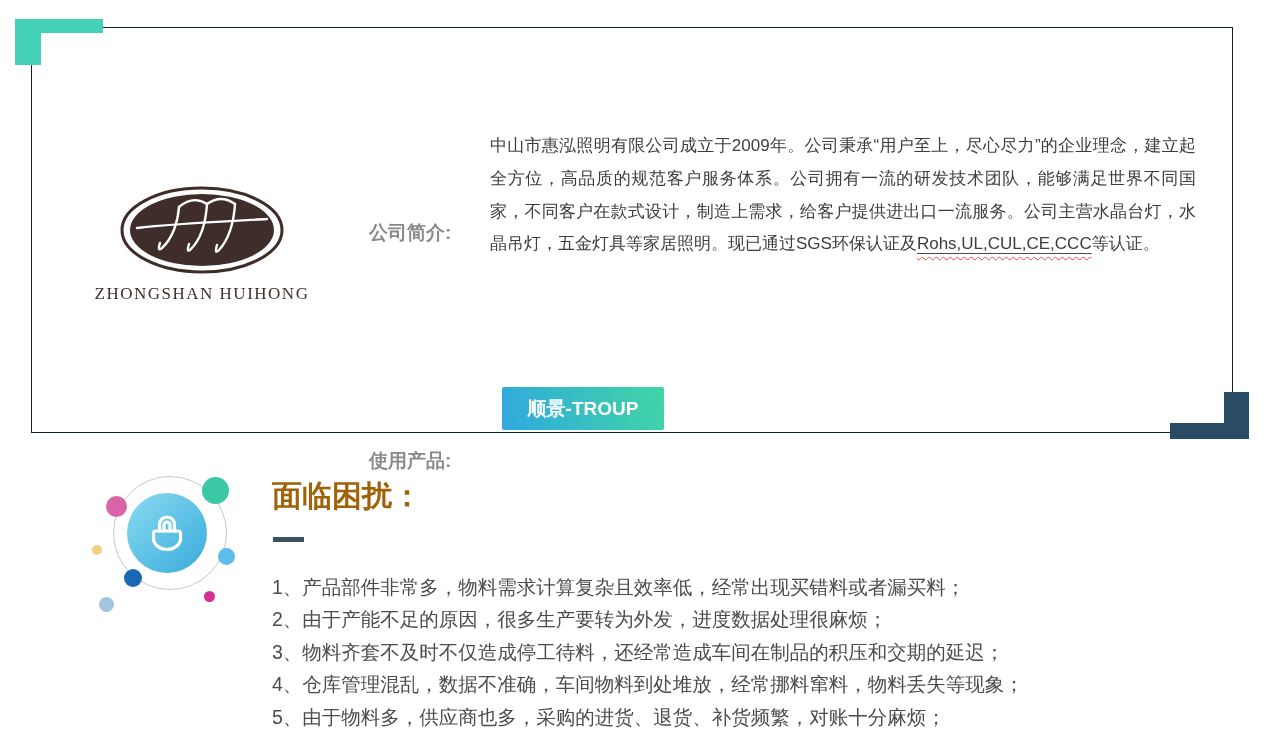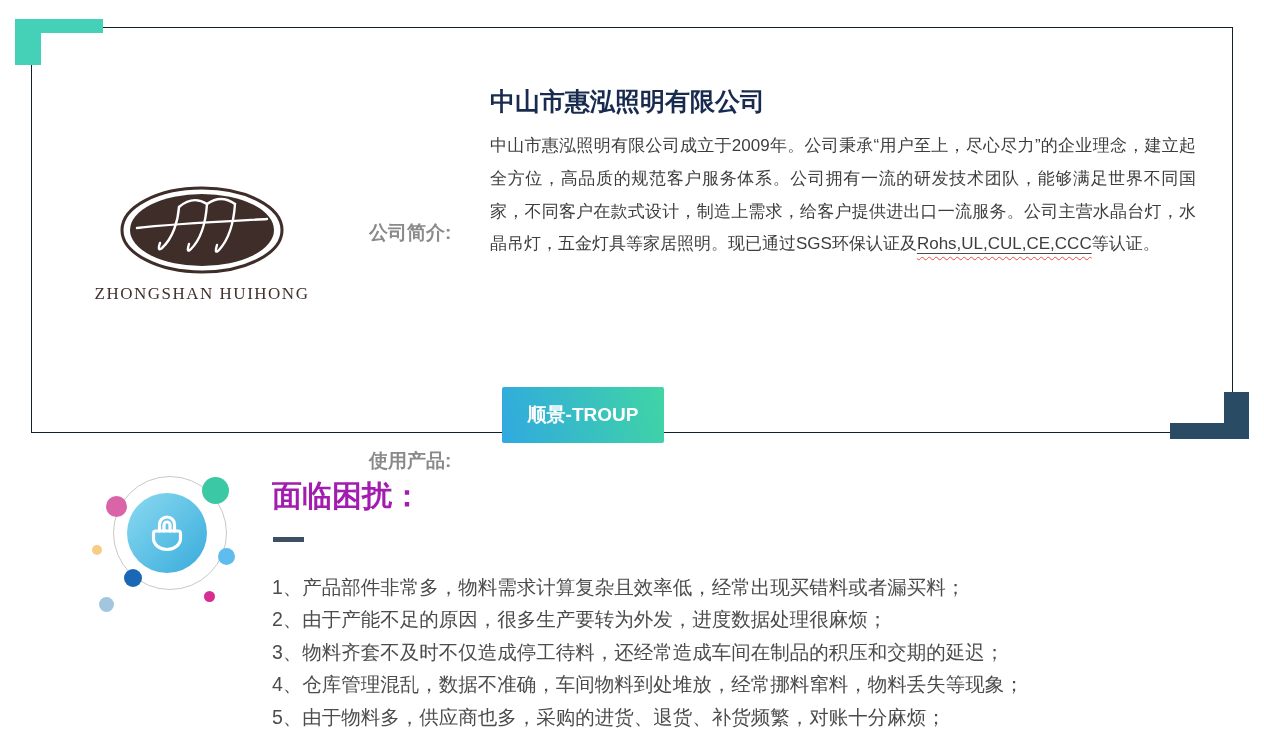--- a/index.html
+++ b/index.html
@@ -53,21 +53,21 @@
   .cert-solid {
     text-decoration:underline; text-decoration-color:#4a4a4a;
     text-decoration-thickness:1px; text-underline-offset:4px;
   }
   .cert-wavy {
     text-decoration:underline wavy #ee4b40;
     text-decoration-thickness:1px; text-underline-offset:7px;
   }
 
   .product-button {
-    position:absolute; left:470px; top:359px; width:162px; height:56px;
+    position:absolute; left:470px; top:359px; width:162px; height:43px;
     border:none; border-radius:2px; cursor:pointer;
     background:linear-gradient(75deg, #30a9e0 0%, #40d5a4 100%);
     color:#ffffff; font-size:19px; font-weight:bold;
     font-family:"Liberation Sans","DejaVu Sans",sans-serif;
     display:flex; align-items:center; justify-content:center;
   }
 
   
   .badge-ring {
     position:absolute; left:113px; top:476px; width:114px; height:114px;
@@ -83,21 +83,21 @@
   .dot-teal     { left:202px; top:477px; width:27px; height:27px; background:#3bc9a5; }
   .dot-pink     { left:106px; top:496px; width:21px; height:21px; background:#d964a8; }
   .dot-yellow   { left:92px;  top:545px; width:10px; height:10px; background:#f6cd84; }
   .dot-lblue    { left:218px; top:548px; width:17px; height:17px; background:#5fbdee; }
   .dot-dblue    { left:124px; top:569px; width:18px; height:18px; background:#1a67b5; }
   .dot-magenta  { left:204px; top:591px; width:11px; height:11px; background:#d62e92; }
   .dot-pale     { left:99px;  top:597px; width:15px; height:15px; background:#a3c6e0; }
 
   .troubles-heading {
     position:absolute; left:272px; top:478px; font-size:30px; line-height:36px;
-    font-weight:bold; color:#a21caf;
+    font-weight:bold; color:#a16207;
   }
   .troubles-dash {
     position:absolute; left:273px; top:537px; width:31px; height:5px; background:#3c4f63;
   }
   .troubles-list {
     position:absolute; left:272px; top:571px; width:920px; list-style:none;
   }
   .troubles-list li {
     font-size:19.5px; line-height:32.4px; color:#4c4c4c; white-space:nowrap;
   }
@@ -118,21 +118,20 @@
           <path d="M60 21 C59 35,54 52,43 62 Q38 66,41 57"></path>
           <path d="M88 18 C87 33,83 52,72 63 Q67 68,70 58"></path>
           <path d="M116 18 C115 33,111 52,100 64 Q95 69,98 59"></path>
           <path d="M60 21 Q74 9,88 18"></path>
           <path d="M88 18 Q102 8,116 18"></path>
         </g>
       </svg>
       <div class="logo-caption">ZHONGSHAN HUIHONG</div>
     </div>
 
-    <h1 class="card-title">中山市惠泓照明有限公司</h1>
 
     <div class="field-label label-intro">公司简介:</div>
 
     <p class="intro-text"><span>中山市惠泓照明有限公司成立于2009年。公司秉承“用户至上，尽心尽力”的企业理念，建立起全方位，高品质的规范客户服务体系。公司拥有一流的研发技术团队，能够满足世界不同国家，不同客户在款式设计，制造上需求，给客户提供进出口一流服务。公司主营水晶台灯，水晶吊灯，五金灯具等家居照明。现已通过SGS环保认证及</span><span class="cert-solid"><span class="cert-wavy">Rohs,UL,CUL,CE,CCC</span></span><span>等认证。</span></p>
 
     <div class="field-label label-products">使用产品:</div>
 
     <button class="product-button">顺景-TROUP</button>
   </div>
 

